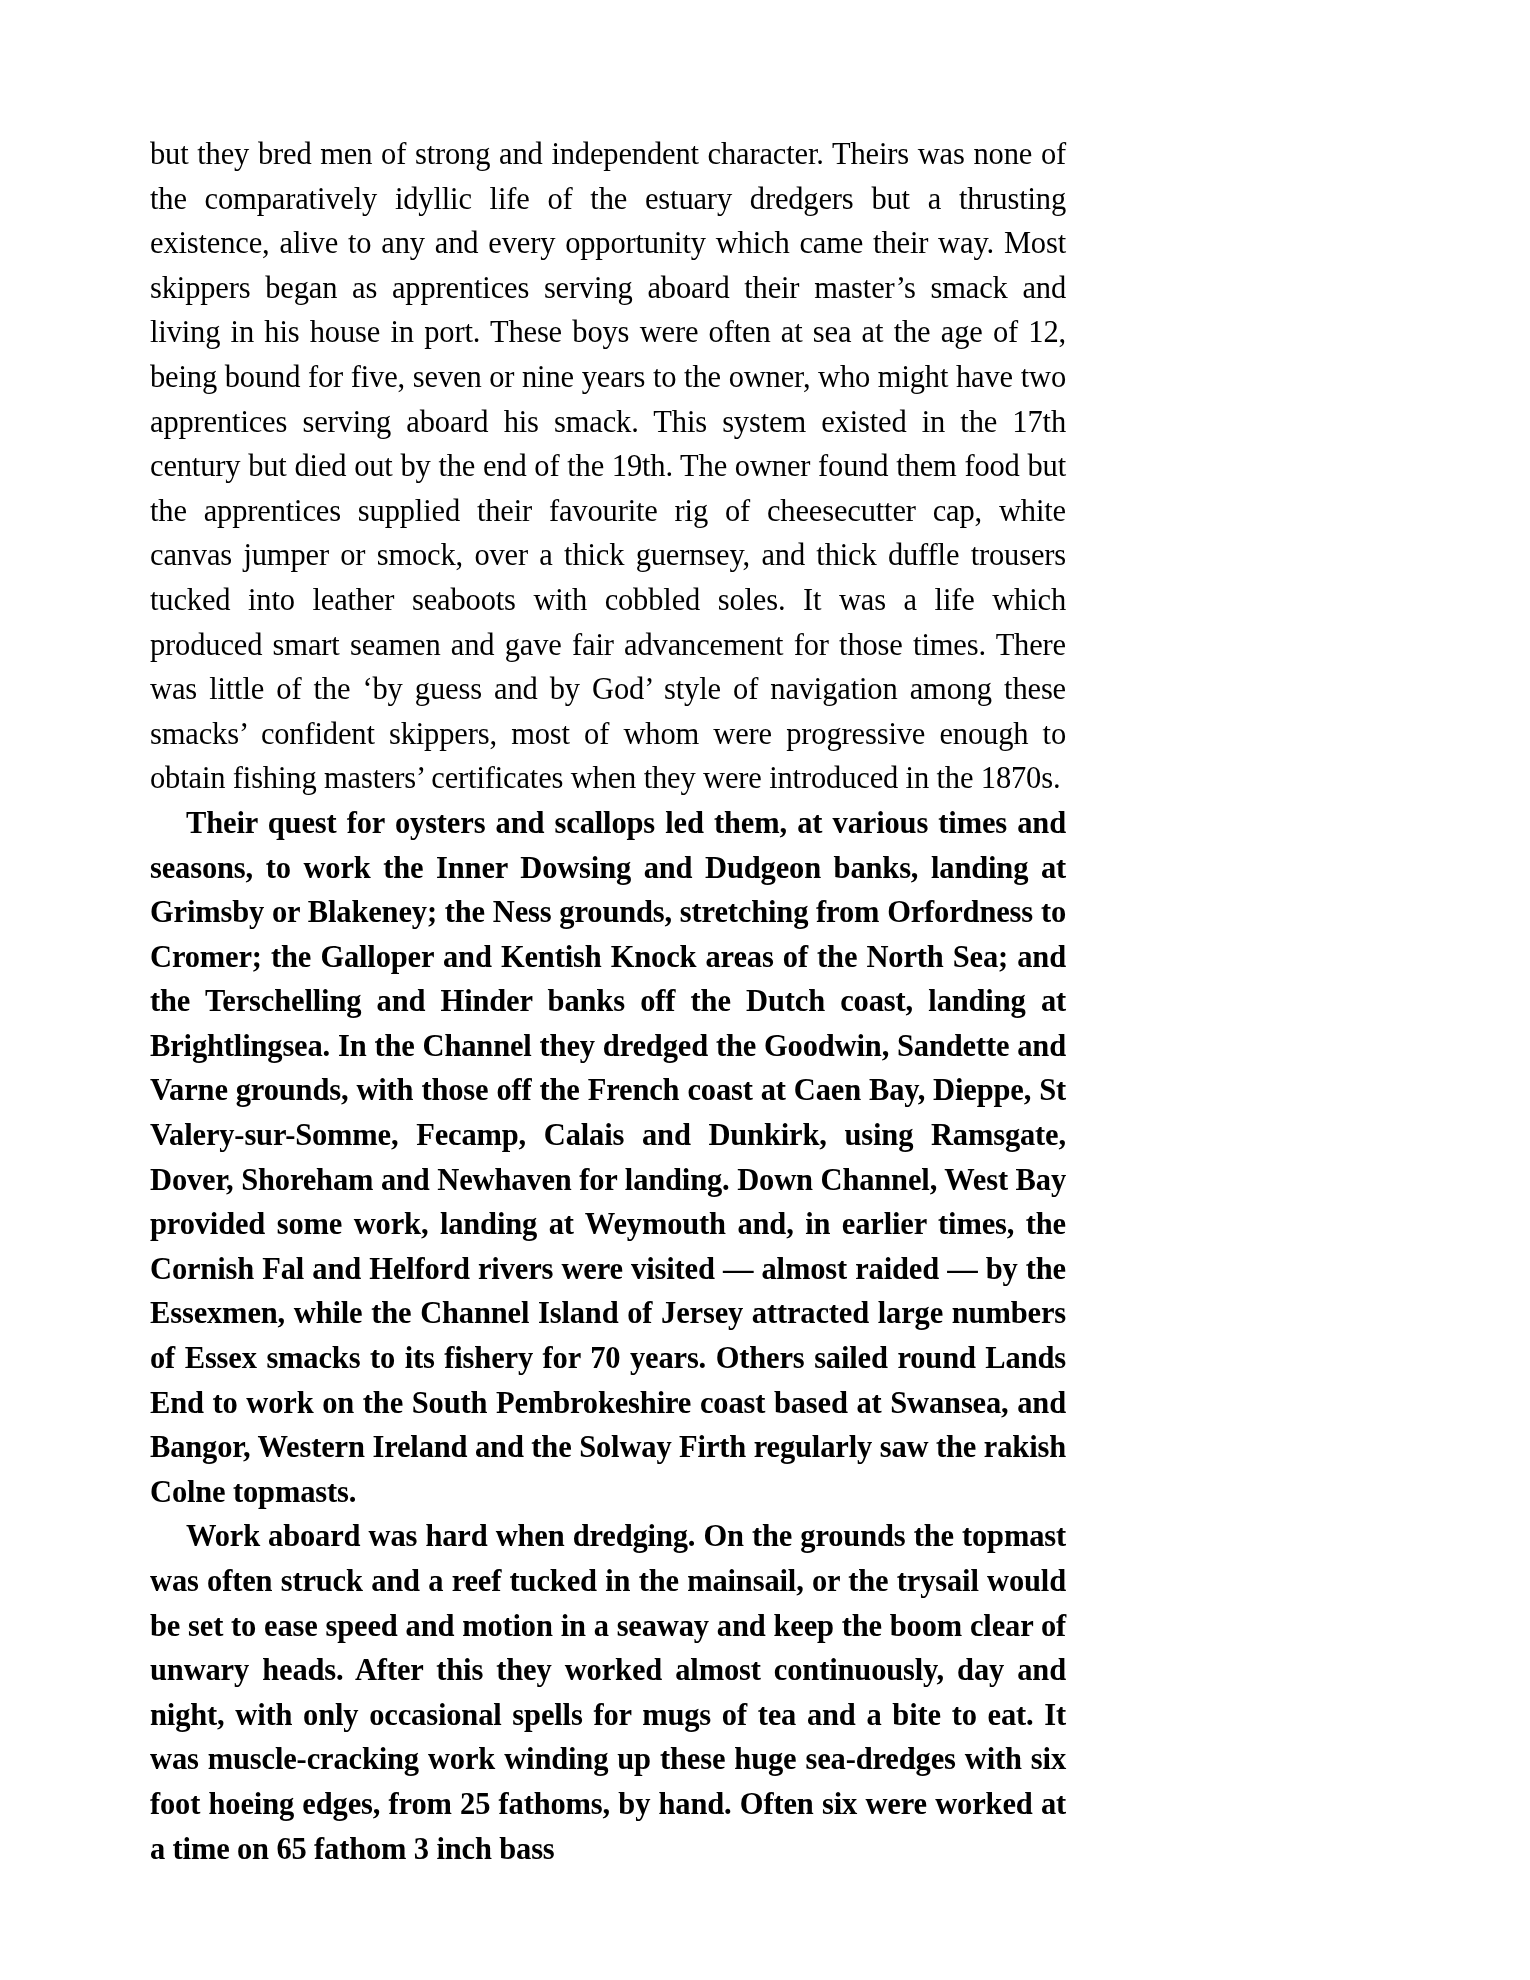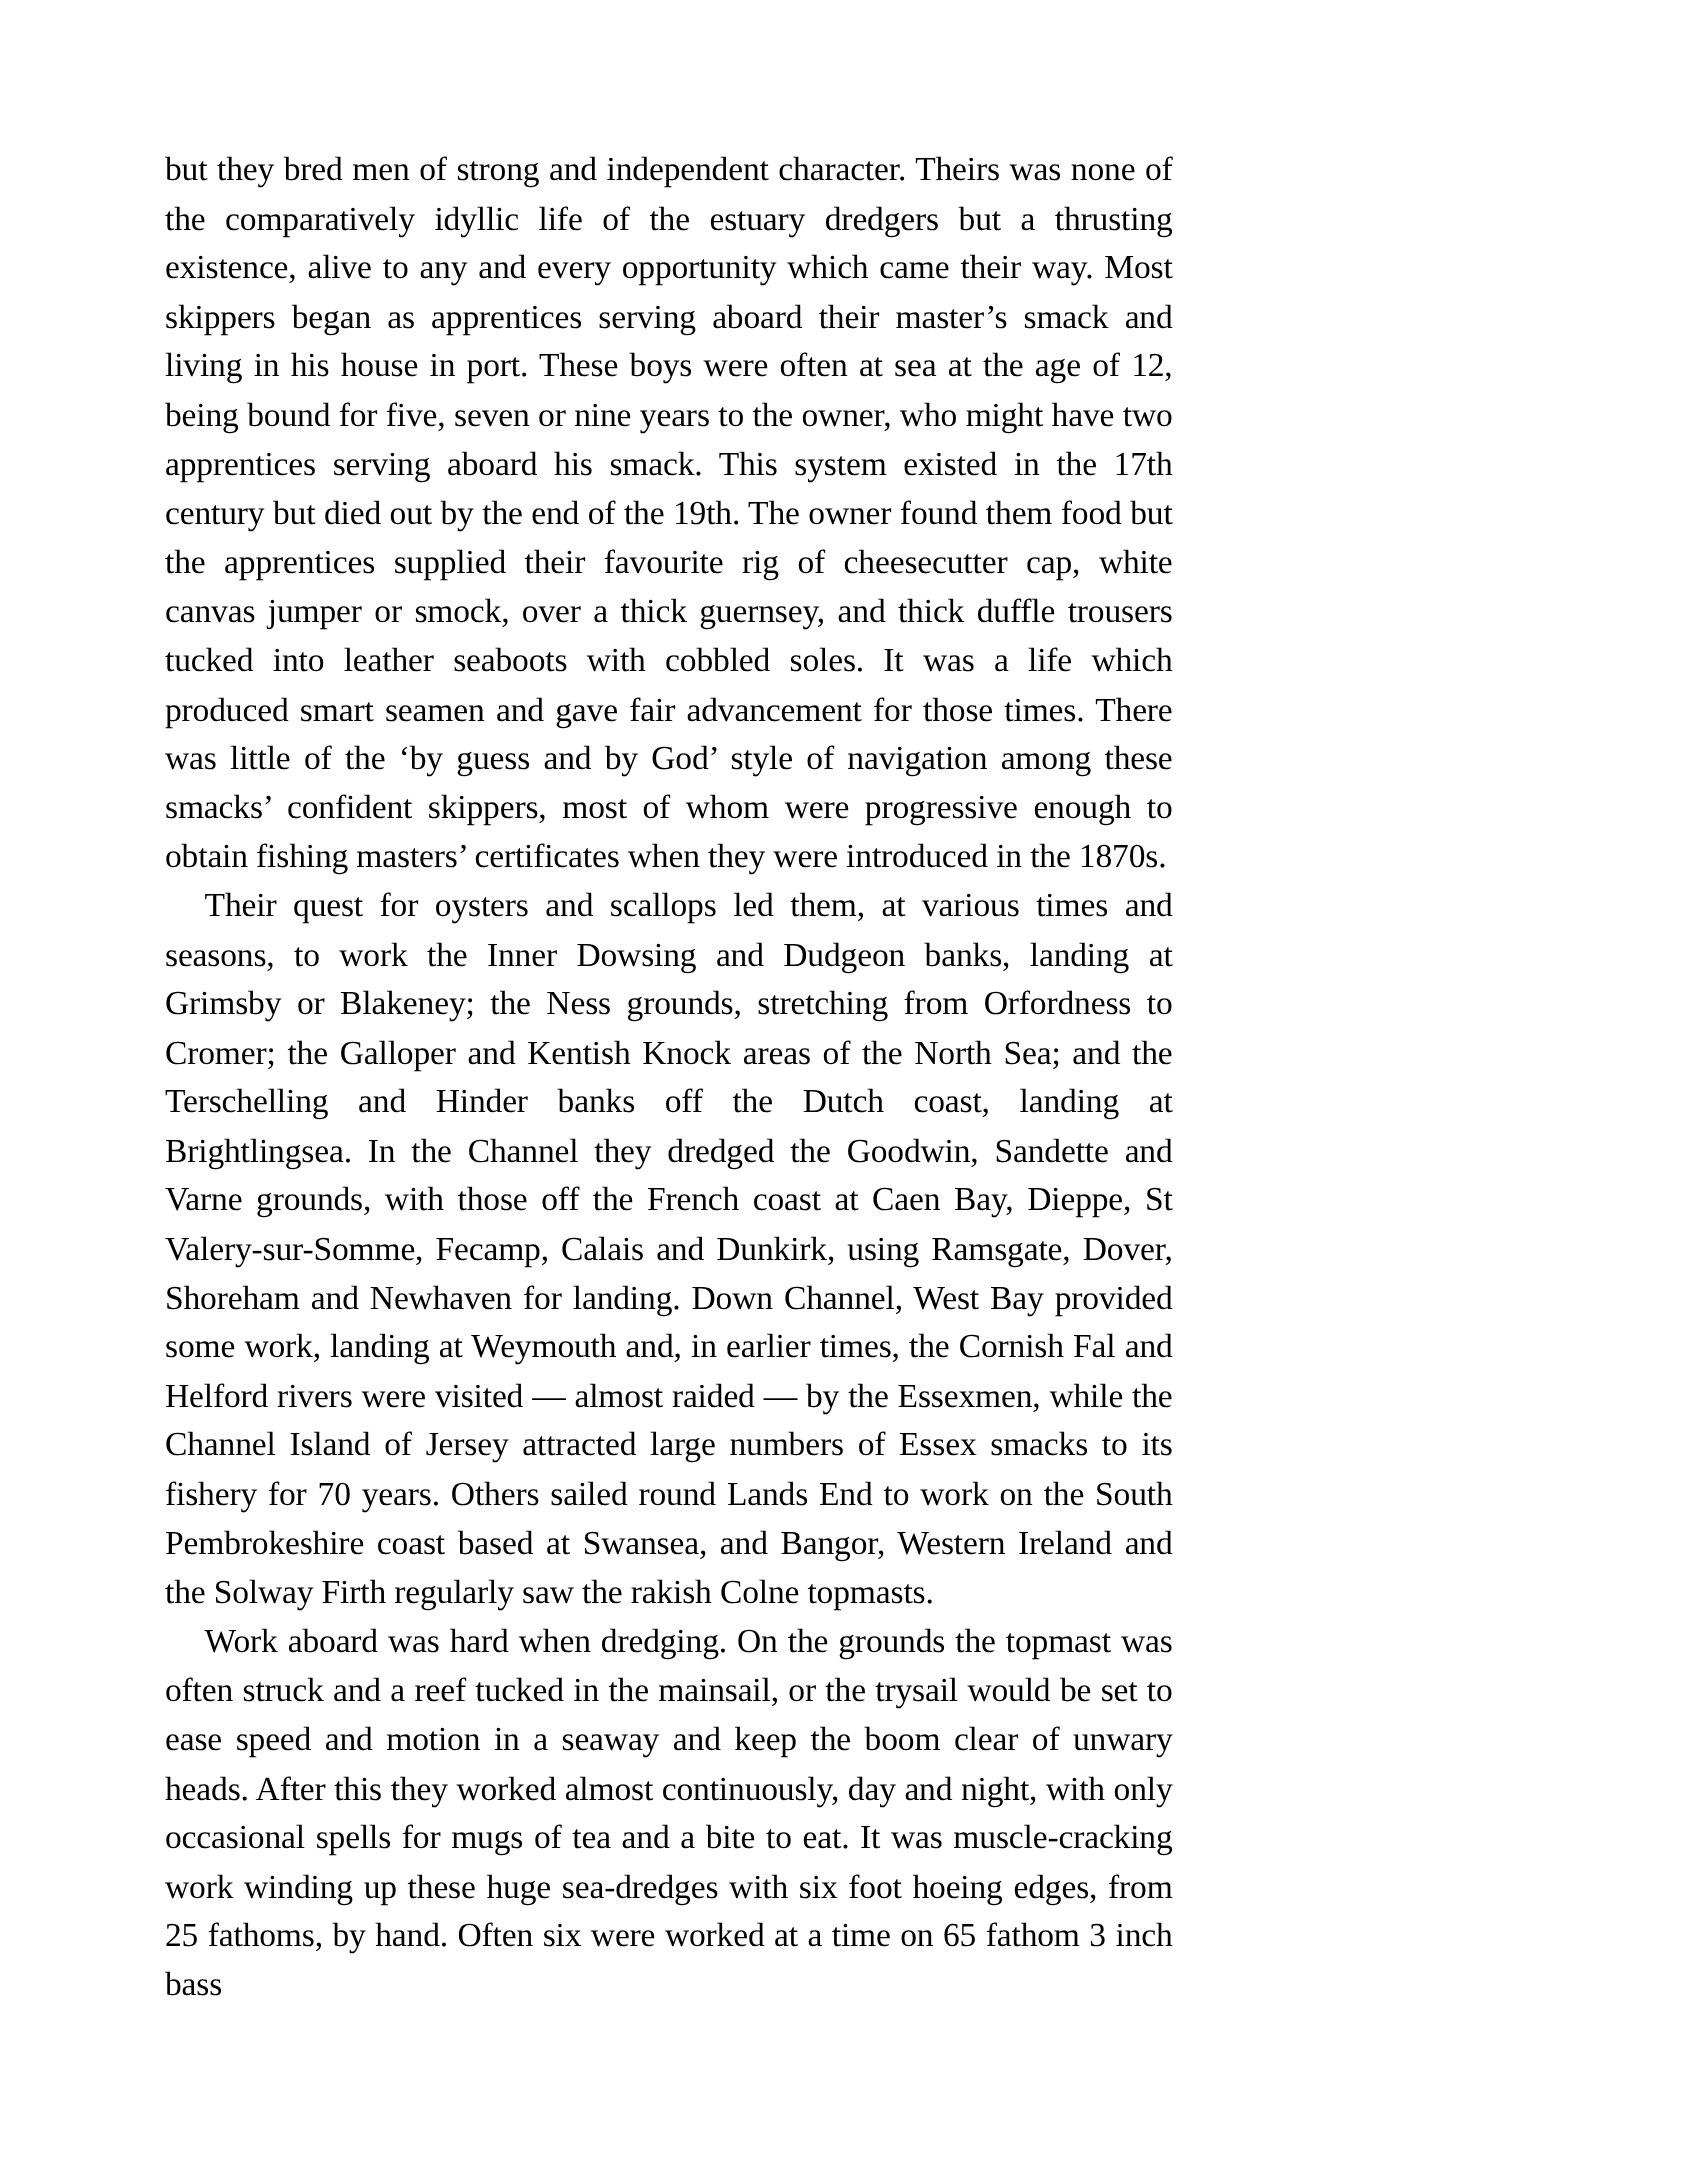--- a/index.html
+++ b/index.html
@@ -38,20 +38,21 @@
     font-size: 30.5px;
     line-height: 44.6px;
     letter-spacing: -0.15px;
     word-spacing: 0px;
     
     transform-origin: left top;
   }
 
   .para + .para {
     margin-top: 0;
+    font-weight: bold;
   }
 
   .indent {
     text-indent: 36px;
   }
 
   
   .para:last-child {
     margin-bottom: 0;
   }

